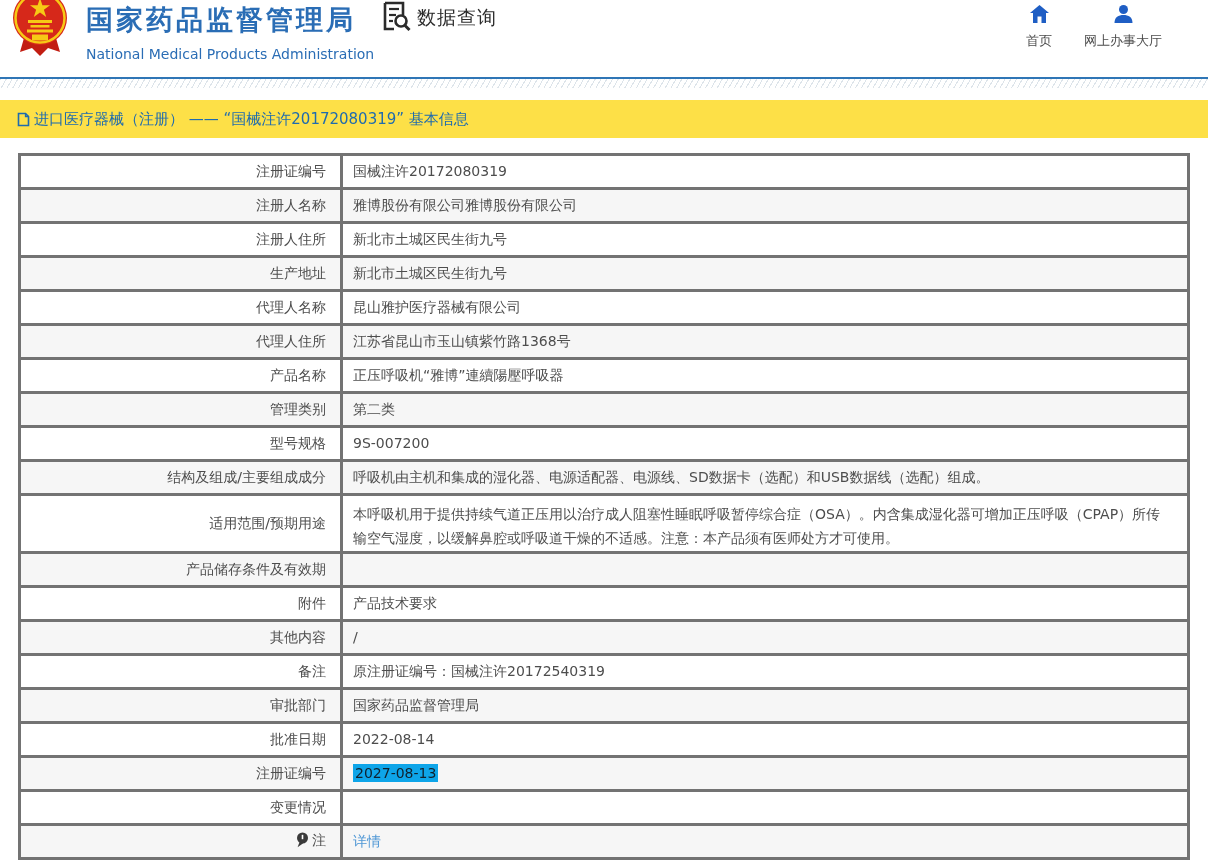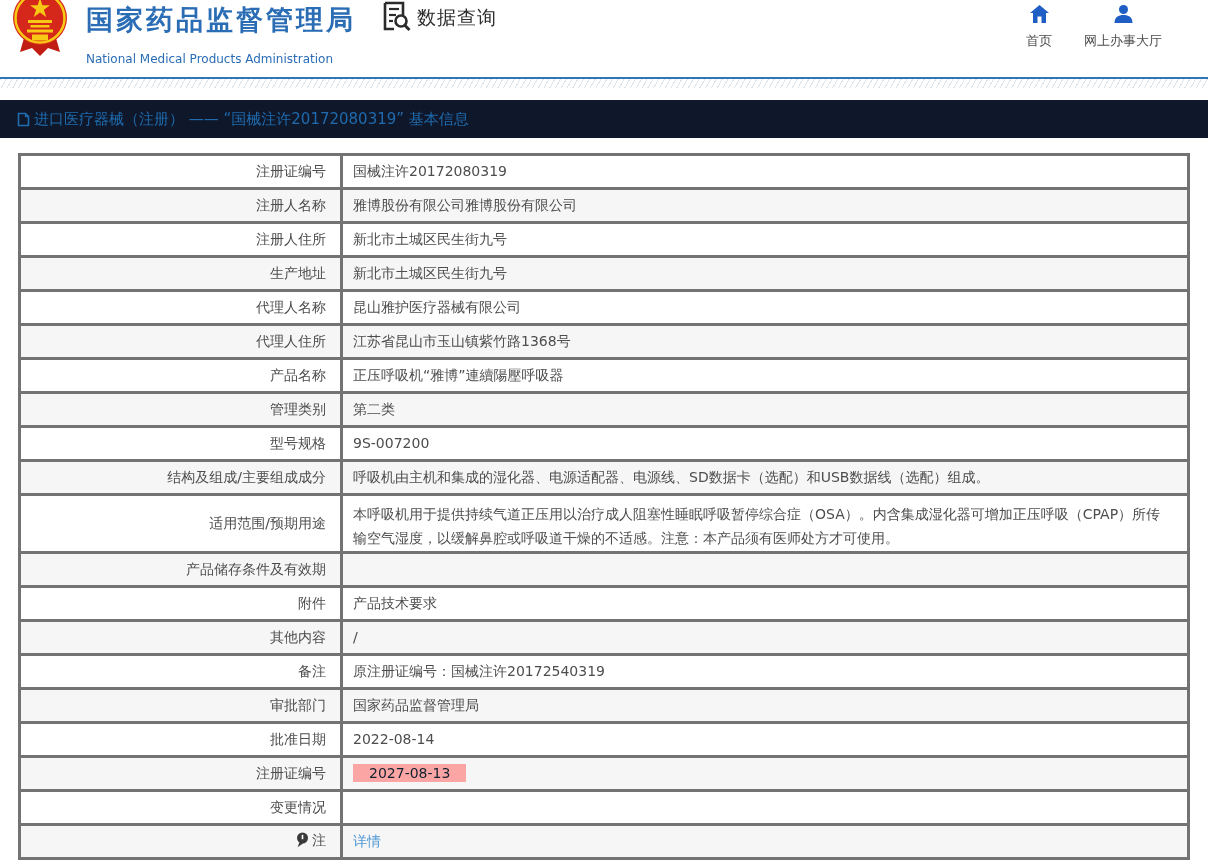--- a/index.html
+++ b/index.html
@@ -4,51 +4,51 @@
 <style>
   * { margin: 0; padding: 0; box-sizing: border-box; }
   html, body { width: 1208px; height: 868px; background: #ffffff; overflow: hidden; }
   body { font-family: "DejaVu Sans", sans-serif; color: #4d4d4d; }
 
   
   .site-header { position: relative; height: 77px; background: #fff; }
   .emblem { position: absolute; left: 10px; top: -10px; width: 60px; height: 68px; }
   .logo-text { position: absolute; left: 86px; top: 3px; }
   .logo-title { font-size: 27px; font-weight: bold; color: #2a6db5; letter-spacing: 3px; line-height: 34px; }
-  .logo-sub { font-size: 12px; color: #2a6db5; margin-top: 15px; }
+  .logo-sub { font-size: 14px; color: #2a6db5; margin-top: 9px; }
 
   .section-label { position: absolute; left: 381px; top: 0; display: flex; align-items: center; cursor: pointer; }
   .section-label .txt { font-size: 19px; color: #2b2b2b; margin-left: 6px; letter-spacing: 1px; }
 
   .header-nav { position: absolute; right: 46px; top: 5px; display: flex; gap: 32px; }
   .nav-item { display: flex; flex-direction: column; align-items: center; cursor: pointer; }
   .nav-item .lab { font-size: 13px; color: #4d4d4d; margin-top: 5px; }
 
   .blue-rule { height: 2px; background: #2f76b6; }
   .hatch-strip { height: 9px;
     background: repeating-linear-gradient(120deg, #dde4ea 0px, #dde4ea 1px, #ffffff 1px, #ffffff 5px); }
 
   
-  .page-title-bar { margin-top: 12px; height: 38px; background: #0f172a;
+  .page-title-bar { margin-top: 12px; height: 38px; background: #fde047;
     display: flex; align-items: center; padding-left: 17px; }
   .page-title-bar .doc-icon { margin-right: 4px; display: inline-flex; }
   .page-title-bar .t { font-size: 15px; color: #1f6bae; }
 
   
   .table-wrap { margin: 15px 18px 0 18px; }
   table.info-table { width: 1172px; border-collapse: collapse; table-layout: fixed; }
   table.info-table td { border: 3px solid #737373; font-size: 14px; color: #4d4d4d; }
   table.info-table tr { height: 34px; background: #ffffff; }
   table.info-table tr:nth-child(even) { background: #f6f6f6; }
   table.info-table tr.tall { height: 58px; }
   td.lbl { width: 322px; text-align: right; padding-right: 14px; }
   td.val { padding-left: 10px; padding-right: 14px; line-height: 1.65; }
   tr.tall td.val { padding-top: 6px; padding-bottom: 0; }
   .balloon { display: inline-block; vertical-align: -3px; margin-right: 3px; }
-  .selected { background: #fca5a5; color: #10212e; padding: 1px 16px; margin-top: 24px; }
+  .selected { background: #0ea5e9; color: #10212e; padding: 1px 2px; margin-top: 24px; }
   a.link { color: #4f97d5; text-decoration: none; cursor: pointer; }
 </style>
 </head>
 <body>
 
 <header class="site-header">
   <span class="emblem">
     <svg width="60" height="68" viewBox="0 0 60 68">
       <polygon points="14,48 46,48 50,62 38,58 30,66 22,58 10,62" fill="#c21d12"></polygon>
       <circle cx="30" cy="28" r="27" fill="#d6281a"></circle>

